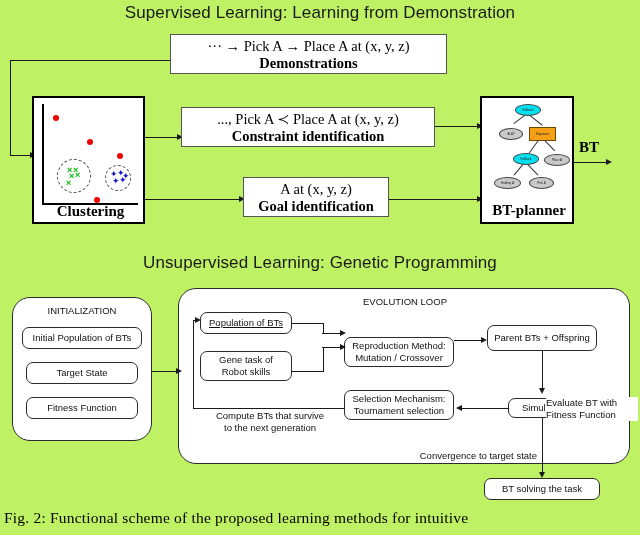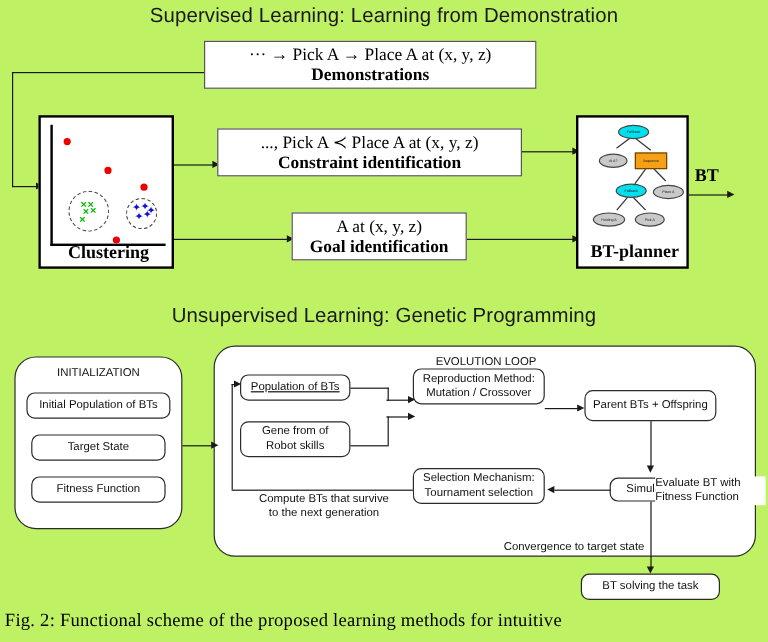--- a/index.html
+++ b/index.html
@@ -319,25 +319,25 @@
 
   <div class="ln ln-h abs" style="left:152px; top:371px; width:26px; z-index:5;"></div>
   <div class="arrowR abs" style="left:176px; top:367.5px; z-index:5;"></div>
 
   <div class="bigbox" style="left:178px; top:288px; width:452px; height:176px;"></div>
   <div class="grouplabel" style="left:300px; top:296px; width:210px;">EVOLUTION LOOP</div>
 
   <div class="rbox" style="left:200px; top:312px; width:92px; height:22px;text-decoration:underline;">Population of BTs</div>
 
   <div class="rbox" style="left:200px; top:351px; width:92px; height:30px; flex-direction:column;">
-    <span>Gene from of</span>
+    <span>Gene task of</span>
     <span>Robot skills</span>
   </div>
 
-  <div class="rbox" style="left:344px; top:307px; width:110px; height:30px; flex-direction:column;">
+  <div class="rbox" style="left:344px; top:337px; width:110px; height:30px; flex-direction:column;">
     <span>Reproduction Method:</span>
     <span>Mutation / Crossover</span>
   </div>
 
   <div class="rbox" style="left:487px; top:325px; width:110px; height:26px;">Parent BTs + Offspring</div>
 
   <div class="rbox" style="left:508px; top:398px; width:68px; height:20px;">Simulator</div>
 
   <div class="rbox" style="left:344px; top:390px; width:110px; height:30px; flex-direction:column;">
     <span>Selection Mechanism:</span>

